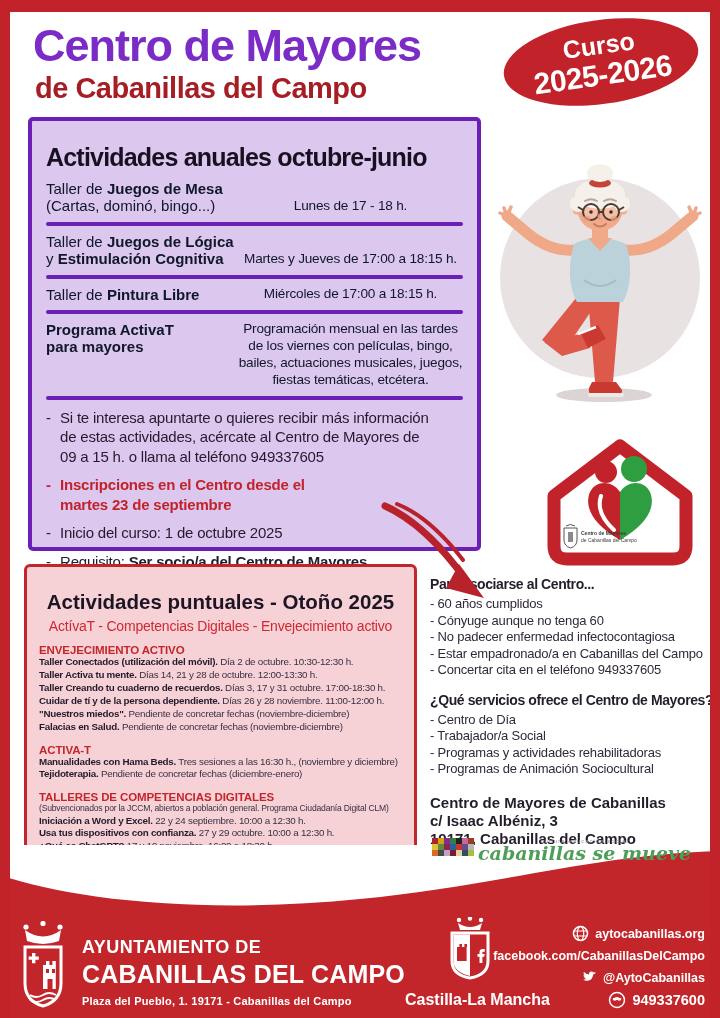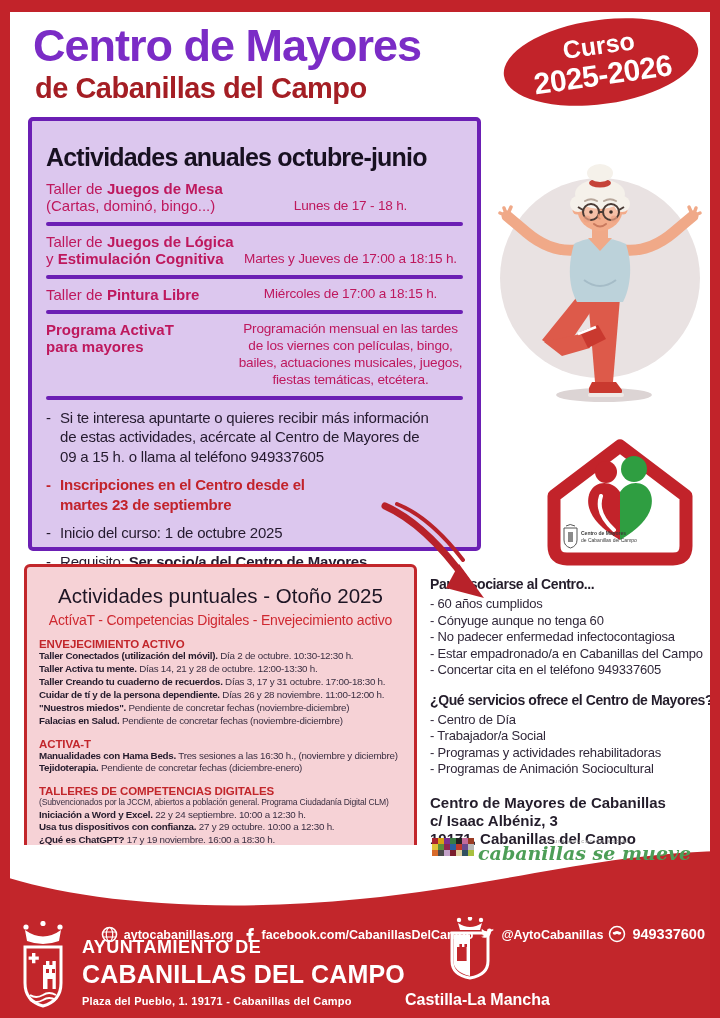--- a/index.html
+++ b/index.html
@@ -15,41 +15,41 @@
   .h2{position:absolute;left:35px;top:72px;font-size:29px;font-weight:700;letter-spacing:-0.5px;color:#a41e24;}
   .badge{position:absolute;left:503px;top:20px;width:196px;height:84px;background:#c2232a;border-radius:50%;
          transform:rotate(-8deg);display:flex;flex-direction:column;align-items:center;justify-content:center;
          color:#fff;font-weight:700;z-index:2;}
   .badge .l1{font-size:25px;line-height:1;}
   .badge .l2{font-size:30px;line-height:1.1;letter-spacing:-0.5px;}
   
   .abox{position:absolute;left:28px;top:117px;width:453px;height:434px;background:#dcc7ee;
         border:4px solid #6b1fb4;border-radius:5px;box-sizing:border-box;padding:6px 14px;color:#241a2e;z-index:1;}
   .atitle{font-size:25px;font-weight:700;letter-spacing:-0.8px;color:#171020;margin:16px 0 8px;}
-  .arow{display:flex;align-items:flex-end;font-size:15px;line-height:1.16;color:#be185d;}
+  .arow{display:flex;align-items:flex-end;font-size:15px;line-height:1.16;color:#0f172a;}
   .arow.top{align-items:flex-start;}
   .aname{flex:0 0 188px;white-space:pre-line;}
   .asched{flex:1;white-space:pre-line;padding-left:4px;font-size:13.6px;letter-spacing:-0.2px;line-height:1.25;text-align:center;}
   .adiv{height:4px;background:#6b1fb4;border-radius:2px;margin:7px 0;}
   .notes{margin-top:8px;font-size:15px;letter-spacing:-0.2px;line-height:1.3;}
   .note{display:flex;margin:0 0 9px;}
   .note .dash{width:14px;flex:none;}
   .ntxt{white-space:pre-line;}
   .note.red{color:#c2232b;font-weight:700;}
   
   .arrow{position:absolute;left:380px;top:500px;z-index:3;}
   
   .person{position:absolute;left:492px;top:152px;z-index:0;}
   
   .houselogo{position:absolute;left:540px;top:436px;z-index:1;}
   
   .pbox{position:absolute;left:24px;top:564px;width:393px;height:305px;background:#f6d2d6;
         border:3px solid #c2262b;border-radius:6px;box-sizing:border-box;padding:7px 12px;color:#31263a;
         overflow:hidden;z-index:1;}
-  .ptitle{text-align:center;font-size:20.5px;font-weight:400;color:#1d1524;margin-top:10px;}
+  .ptitle{text-align:center;font-size:20.5px;font-weight:700;color:#1d1524;margin-top:16px;}
   .psub{text-align:center;font-size:14px;letter-spacing:-0.2px;color:#cf2931;margin:4px 0 2px;}
   .phead{color:#c2262b;font-weight:700;font-size:11.5px;margin-top:10px;letter-spacing:-0.1px;}
   .pnote{font-size:8.6px;letter-spacing:-0.2px;white-space:nowrap;color:#3a2f42;line-height:1.3;}
   .pitem{font-size:9.8px;letter-spacing:-0.25px;line-height:1.32;color:#3a2f42;white-space:nowrap;}
   .pitem .b{color:#241b2c;}
   
   .aside{position:absolute;left:430px;top:576px;width:285px;color:#31283a;z-index:1;}
   .ahead{font-size:14px;font-weight:700;letter-spacing:-0.4px;color:#241d2b;white-space:nowrap;margin-bottom:4px;}
   .aitem{font-size:13px;line-height:16.5px;letter-spacing:-0.2px;}
   .ablock{margin-bottom:13px;}
@@ -65,21 +65,21 @@
   .footer{position:absolute;left:0;top:845px;width:720px;height:173px;background:#c2262b;z-index:4;}
   .wave{position:absolute;left:0;top:0;}
   .fc{position:absolute;color:#fff;z-index:2;}
   .arms{left:16px;top:76px;}
   .orgtxt{left:82px;top:92px;}
   .org1{font-size:18px;font-weight:700;letter-spacing:0.5px;line-height:1.2;}
   .org2{font-size:25px;font-weight:700;letter-spacing:0.2px;line-height:1.2;}
   .org3{font-size:11px;font-weight:700;margin-top:6px;letter-spacing:0.2px;}
   .clm{left:405px;top:72px;width:130px;text-align:center;}
   .clmname{font-size:16px;font-weight:700;margin-top:4px;white-space:nowrap;}
-  .social{right:15px;top:80px;display:flex;flex-direction:row;align-items:flex-end;gap:5px;}
+  .social{right:15px;top:80px;display:flex;flex-direction:column;align-items:flex-end;gap:5px;}
   .srow{display:flex;align-items:center;gap:6px;font-size:12.5px;font-weight:700;}
   .srow.phone{font-size:14.5px;}
 </style>
 </head>
 <body>
 
 <div class="page">
   <div class="frame-top"></div>
   <div class="frame-left"></div>
   <div class="frame-right"></div>

